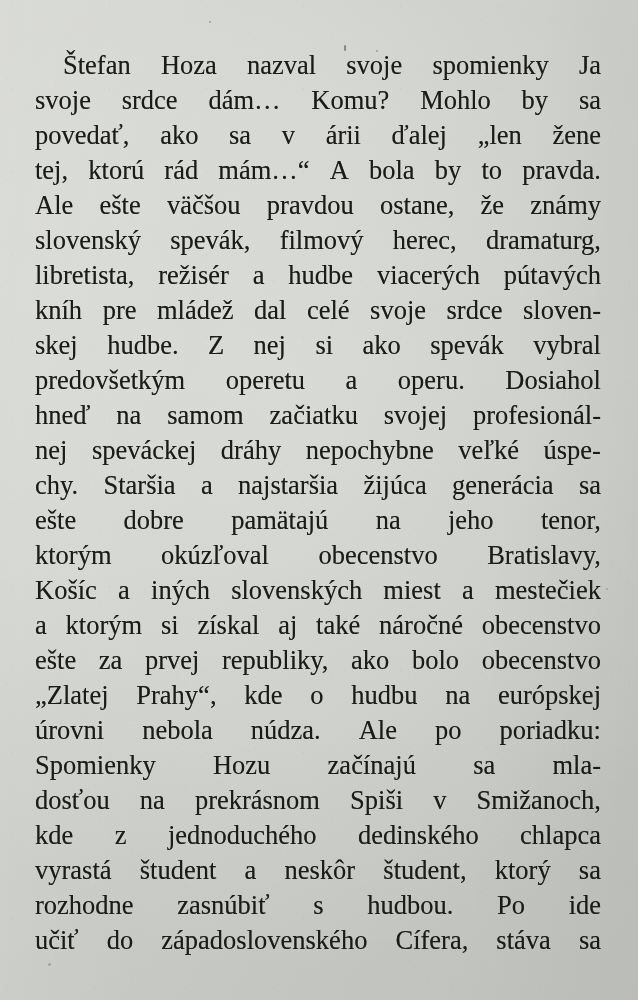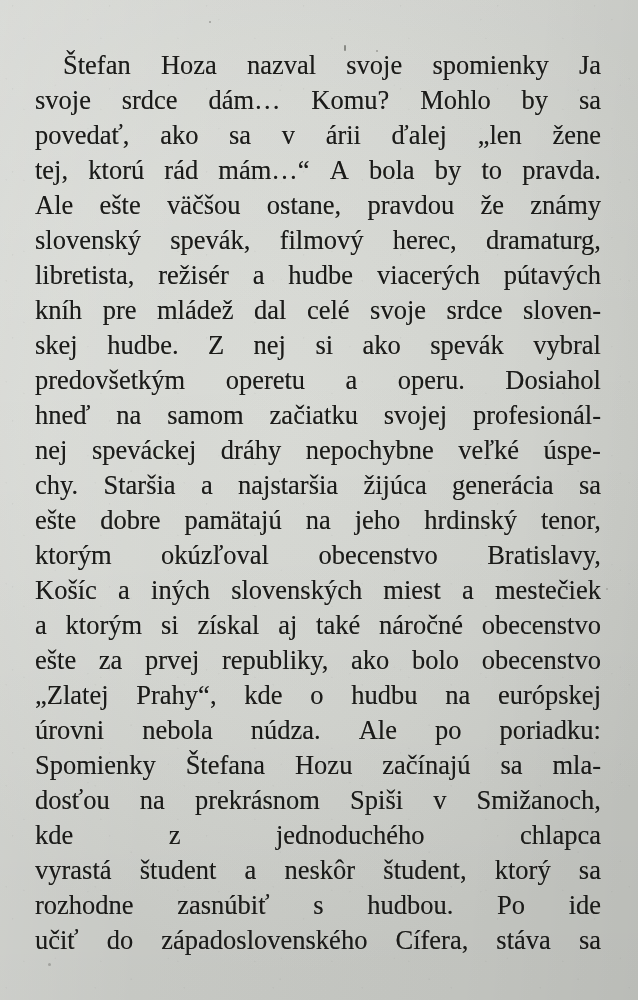--- a/index.html
+++ b/index.html
@@ -109,37 +109,37 @@
   <span class="speck s3"></span>
   <span class="speck s4"></span>
   <span class="speck s5"></span>
   <span class="speck s6"></span>
 
   <div class="textblock">
       <div class="line justify indent"><span class="w">Štefan</span><span class="w">Hoza</span><span class="w">nazval</span><span class="w">svoje</span><span class="w">spomienky</span><span class="w">Ja</span></div>
       <div class="line justify"><span class="w">svoje</span><span class="w">srdce</span><span class="w">dám…</span><span class="w">Komu?</span><span class="w">Mohlo</span><span class="w">by</span><span class="w">sa</span></div>
       <div class="line justify"><span class="w">povedať,</span><span class="w">ako</span><span class="w">sa</span><span class="w">v</span><span class="w">árii</span><span class="w">ďalej</span><span class="w">„len</span><span class="w">žene</span></div>
       <div class="line justify"><span class="w">tej,</span><span class="w">ktorú</span><span class="w">rád</span><span class="w">mám…“</span><span class="w">A</span><span class="w">bola</span><span class="w">by</span><span class="w">to</span><span class="w">pravda.</span></div>
-      <div class="line justify"><span class="w">Ale</span><span class="w">ešte</span><span class="w">väčšou</span><span class="w">ostane,</span><span class="w">pravdou</span><span class="w">že</span><span class="w">známy</span></div>
+      <div class="line justify"><span class="w">Ale</span><span class="w">ešte</span><span class="w">väčšou</span><span class="w">pravdou</span><span class="w">ostane,</span><span class="w">že</span><span class="w">známy</span></div>
       <div class="line justify"><span class="w">slovenský</span><span class="w">spevák,</span><span class="w">filmový</span><span class="w">herec,</span><span class="w">dramaturg,</span></div>
       <div class="line justify"><span class="w">libretista,</span><span class="w">režisér</span><span class="w">a</span><span class="w">hudbe</span><span class="w">viacerých</span><span class="w">pútavých</span></div>
       <div class="line justify"><span class="w">kníh</span><span class="w">pre</span><span class="w">mládež</span><span class="w">dal</span><span class="w">celé</span><span class="w">svoje</span><span class="w">srdce</span><span class="w">sloven-</span></div>
       <div class="line justify"><span class="w">skej</span><span class="w">hudbe.</span><span class="w">Z</span><span class="w">nej</span><span class="w">si</span><span class="w">ako</span><span class="w">spevák</span><span class="w">vybral</span></div>
       <div class="line justify"><span class="w">predovšetkým</span><span class="w">operetu</span><span class="w">a</span><span class="w">operu.</span><span class="w">Dosiahol</span></div>
       <div class="line justify"><span class="w">hneď</span><span class="w">na</span><span class="w">samom</span><span class="w">začiatku</span><span class="w">svojej</span><span class="w">profesionál-</span></div>
       <div class="line justify"><span class="w">nej</span><span class="w">speváckej</span><span class="w">dráhy</span><span class="w">nepochybne</span><span class="w">veľké</span><span class="w">úspe-</span></div>
       <div class="line justify"><span class="w">chy.</span><span class="w">Staršia</span><span class="w">a</span><span class="w">najstaršia</span><span class="w">žijúca</span><span class="w">generácia</span><span class="w">sa</span></div>
-      <div class="line justify"><span class="w">ešte</span><span class="w">dobre</span><span class="w">pamätajú</span><span class="w">na</span><span class="w">jeho</span><span class="w">hrdinský</span><span class="w">tenor,</span></div>
+      <div class="line justify"><span class="w">ešte</span><span class="w">dobre</span><span class="w">pamätajú</span><span class="w">na</span><span class="w">jeho</span><span class="w">tenor,</span></div>
       <div class="line justify"><span class="w">ktorým</span><span class="w">okúzľoval</span><span class="w">obecenstvo</span><span class="w">Bratislavy,</span></div>
       <div class="line justify"><span class="w">Košíc</span><span class="w">a</span><span class="w">iných</span><span class="w">slovenských</span><span class="w">miest</span><span class="w">a</span><span class="w">mestečiek</span></div>
       <div class="line justify"><span class="w">a</span><span class="w">ktorým</span><span class="w">si</span><span class="w">získal</span><span class="w">aj</span><span class="w">také</span><span class="w">náročné</span><span class="w">obecenstvo</span></div>
       <div class="line justify"><span class="w">ešte</span><span class="w">za</span><span class="w">prvej</span><span class="w">republiky,</span><span class="w">ako</span><span class="w">bolo</span><span class="w">obecenstvo</span></div>
       <div class="line justify"><span class="w">„Zlatej</span><span class="w">Prahy“,</span><span class="w">kde</span><span class="w">o</span><span class="w">hudbu</span><span class="w">na</span><span class="w">európskej</span></div>
       <div class="line justify"><span class="w">úrovni</span><span class="w">nebola</span><span class="w">núdza.</span><span class="w">Ale</span><span class="w">po</span><span class="w">poriadku:</span></div>
-      <div class="line justify"><span class="w">Spomienky</span><span class="w">Štefana</span><span class="w">Hozu</span><span class="w">začínajú</span><span class="w">sa</span><span class="w">mla-</span></div>
+      <div class="line justify"><span class="w">Spomienky</span><span class="w">Hozu</span><span class="w">začínajú</span><span class="w">sa</span><span class="w">mla-</span></div>
       <div class="line justify"><span class="w">dosťou</span><span class="w">na</span><span class="w">prekrásnom</span><span class="w">Spiši</span><span class="w">v</span><span class="w">Smižanoch,</span></div>
-      <div class="line justify"><span class="w">kde</span><span class="w">z</span><span class="w">jednoduchého</span><span class="w">chlapca</span></div>
+      <div class="line justify"><span class="w">kde</span><span class="w">z</span><span class="w">jednoduchého</span><span class="w">dedinského</span><span class="w">chlapca</span></div>
       <div class="line justify"><span class="w">vyrastá</span><span class="w">študent</span><span class="w">a</span><span class="w">neskôr</span><span class="w">študent,</span><span class="w">ktorý</span><span class="w">sa</span></div>
       <div class="line justify"><span class="w">rozhodne</span><span class="w">zasnúbiť</span><span class="w">s</span><span class="w">hudbou.</span><span class="w">Po</span><span class="w">ide</span></div>
       <div class="line justify"><span class="w">učiť</span><span class="w">do</span><span class="w">západoslovenského</span><span class="w">Cífera,</span><span class="w">stáva</span><span class="w">sa</span></div>
     </div>
 
 </div>
 
 </body></html>

